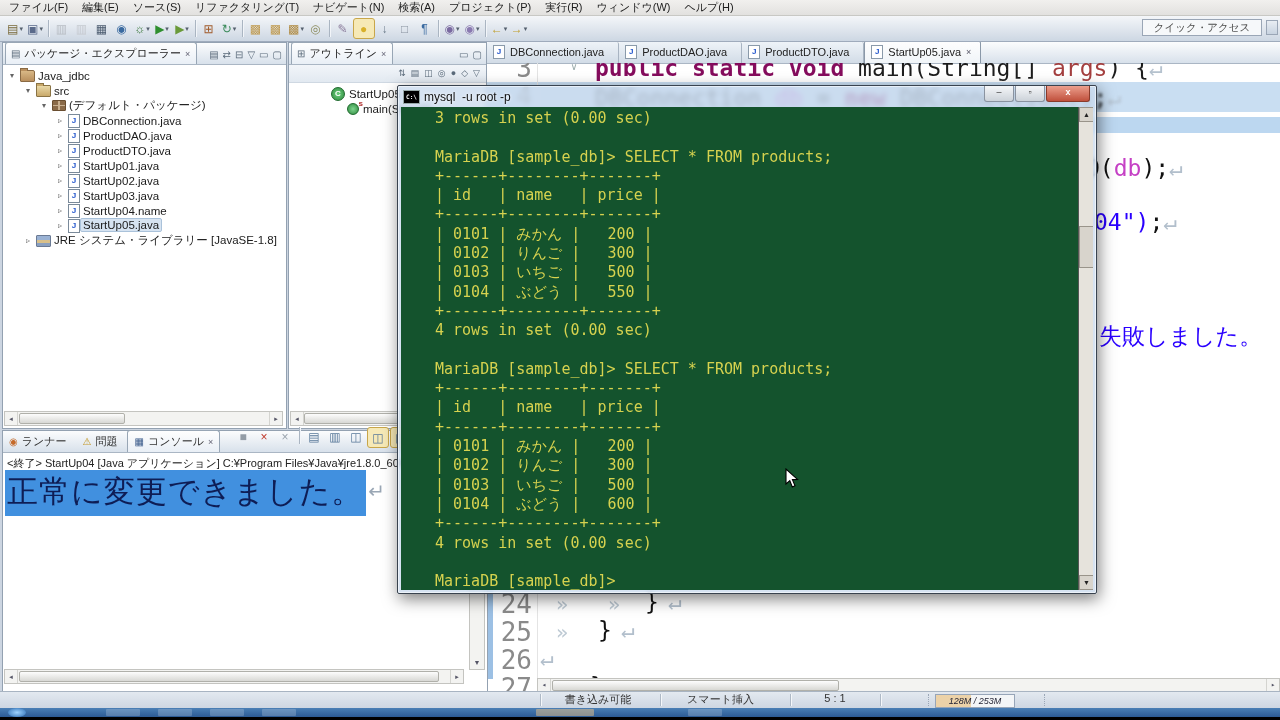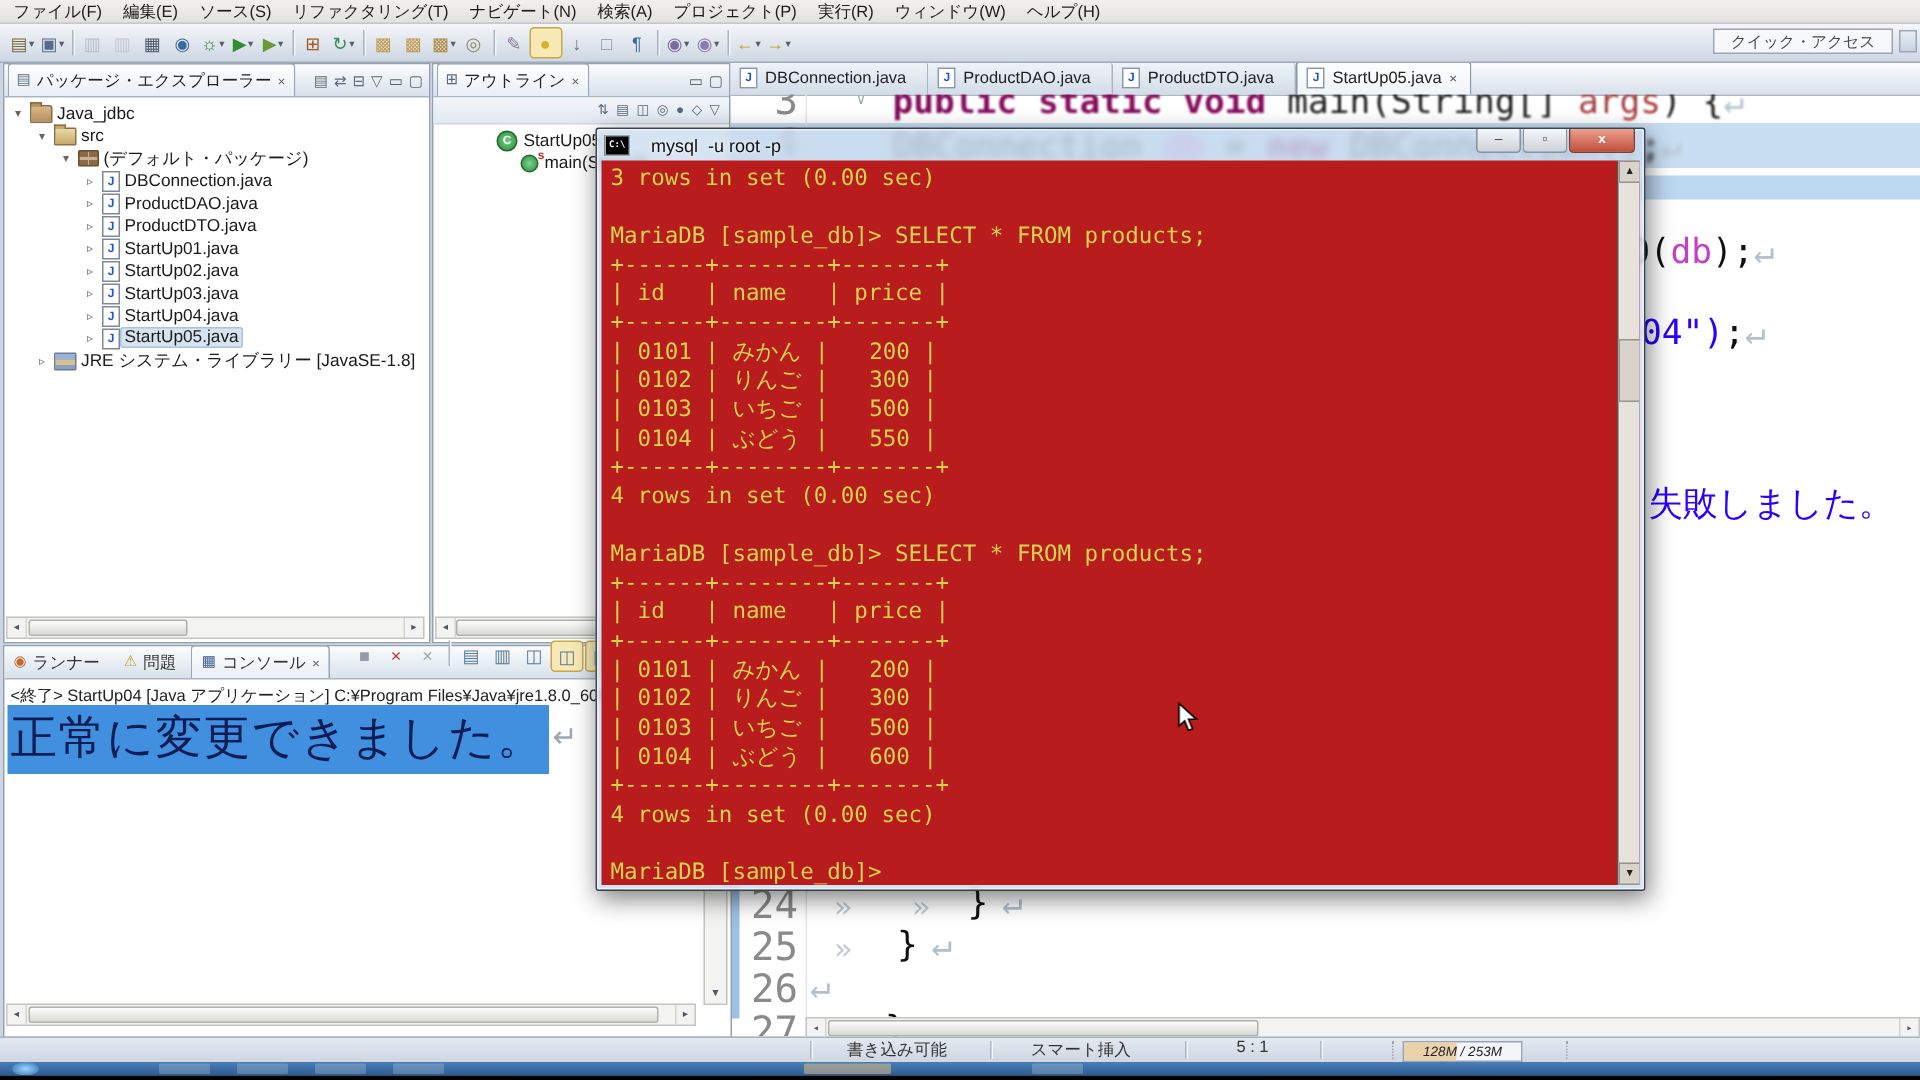--- a/index.html
+++ b/index.html
@@ -129,29 +129,29 @@
   
   .taskbar{position:absolute;left:0;top:708px;width:1280px;height:9px;background:linear-gradient(#4a7fb5,#2c5a94);}
   .tkb{position:absolute;top:1px;height:7px;background:rgba(255,255,255,.2);border-radius:1px;}
   .tkb.hot{background:rgba(255,205,130,.45);}
   .orb{position:absolute;left:8px;top:0;width:18px;height:9px;border-radius:50%;background:radial-gradient(#9fd4ff,#2a6ab0);}
   .blackstrip{position:absolute;left:0;top:717px;width:1280px;height:3px;background:#000;}
   
   .term{position:absolute;left:397px;top:85px;width:698px;height:507px;z-index:50;
         background:rgba(203,219,238,.78);-webkit-backdrop-filter:blur(2.5px);backdrop-filter:blur(2.5px);
         border:1px solid #39434f;border-radius:2px;box-shadow:2px 5px 16px rgba(0,0,0,.5), inset 0 0 0 1px rgba(255,255,255,.55);}
-  .term-title{height:21px;display:flex;align-items:center;gap:14px;padding-left:5px;}
+  .term-title{height:21px;display:flex;align-items:center;gap:4px;padding-left:5px;}
   .cmdicon{width:15px;height:12px;background:#000;border:1px solid #9aa;flex:none;
            color:#fff;font:bold 6px "DejaVu Sans Mono",monospace;line-height:12px;text-align:center;}
   .ttext{font-size:12px;color:#111;text-shadow:0 0 3px #fff;white-space:pre;}
   .tbtns{margin-left:auto;display:flex;align-self:flex-start;}
   .tbn{width:28px;height:15px;border:1px solid #8a93a0;border-top:none;border-radius:0 0 3px 3px;
        background:linear-gradient(#f5f7f9,#ccd2d9);font-size:9px;color:#333;text-align:center;line-height:13px;margin-left:1px;}
   .tbn.close{width:42px;background:linear-gradient(#ec9f8d,#c0503c);color:#fff;font-weight:bold;border-color:#8a3a2a;margin-right:6px;}
-  .term-body{position:absolute;left:3px;right:3px;top:21px;bottom:3px;background:#b91c1c;overflow:hidden;}
+  .term-body{position:absolute;left:3px;right:3px;top:21px;bottom:3px;background:#14532d;overflow:hidden;padding-left:28px;}
   .tlines{padding:2px 0 0 6px;}
   .tline{font-family:"DejaVu Sans Mono",monospace;font-size:15px;line-height:19.3px;min-height:19.3px;
          color:#d6d24f;white-space:pre;}
   .t-vscroll{position:absolute;right:0;top:0;bottom:0;width:14px;background:#e6e3dc;border-left:1px solid #555;}
   .tva{position:absolute;left:0;width:13px;height:13px;background:#d8d4cc;border:1px solid #99948a;
        font-size:7px;color:#222;text-align:center;line-height:13px;}
   .tvthumb{position:absolute;left:0;top:119px;width:13px;height:40px;background:#d8d4cc;border:1px solid #99948a;}
   
   .cursor{position:absolute;left:785px;top:468px;z-index:100;}
   .watermark{position:absolute;right:4px;top:660px;z-index:95;font-weight:bold;font-style:italic;
@@ -354,21 +354,21 @@
 
         <div class="trow" style="padding-left:52px" data-sel="0">
           <span class="texp">▹</span>
           <span class="tic ic-java"></span>
           <span class="tlabel">StartUp03.java</span>
         </div>
 
         <div class="trow" style="padding-left:52px" data-sel="0">
           <span class="texp">▹</span>
           <span class="tic ic-java"></span>
-          <span class="tlabel">StartUp04.java</span>
+          <span class="tlabel">StartUp04.name</span>
         </div>
 
         <div class="trow" style="padding-left:52px" data-sel="1">
           <span class="texp">▹</span>
           <span class="tic ic-java"></span>
           <span class="tlabel">StartUp05.java</span>
         </div>
 
         <div class="trow" style="padding-left:20px" data-sel="0">
           <span class="texp">▹</span>

